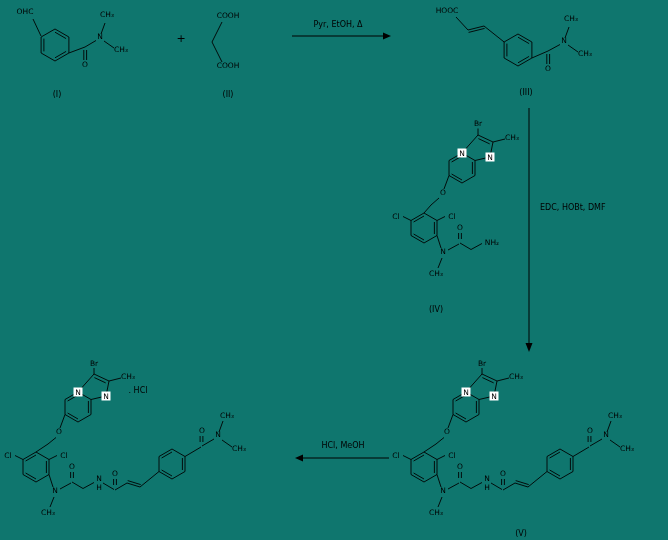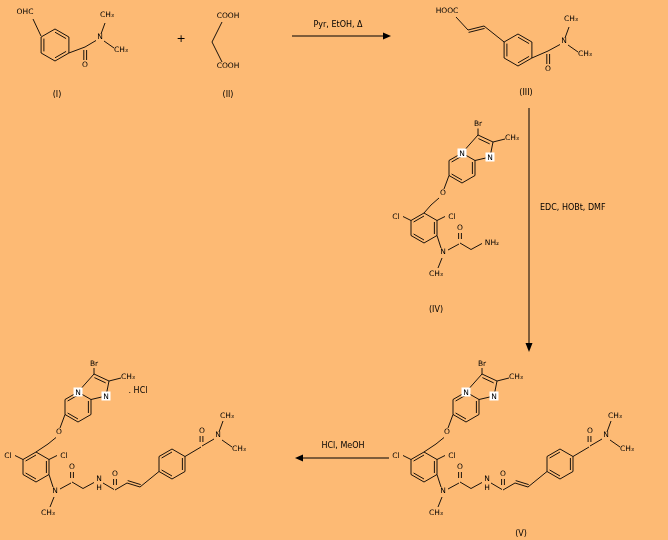--- a/index.html
+++ b/index.html
@@ -1,16 +1,16 @@
 <!DOCTYPE html>
 <html><head>
 <meta charset="utf-8">
 <style>
   html,body{margin:0;padding:0;background:#fff}
-  .canvas{position:relative;width:668px;height:540px;background:#fdba74;overflow:hidden;
+  .canvas{position:relative;width:668px;height:540px;background:#0f766e;overflow:hidden;
           font-family:"DejaVu Sans",sans-serif}
   svg{position:absolute;left:0;top:0}
   .bond{fill:none;stroke:#000;stroke-width:0.9}
   .arrow{stroke:#000;stroke-width:1}
   .ah{fill:#000;stroke:none}
   text{font-family:"DejaVu Sans",sans-serif;font-size:7.5px;fill:#000;text-anchor:middle}
   text.rg{font-size:8px}
   text.cl{font-size:8px}
   text.plus{font-size:11px}
   text.start{text-anchor:start}

